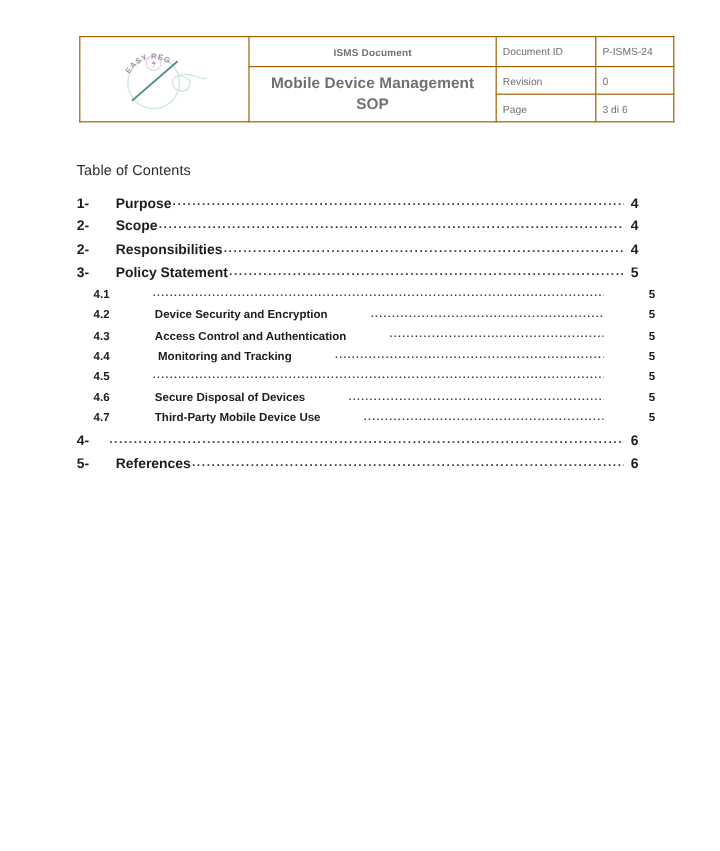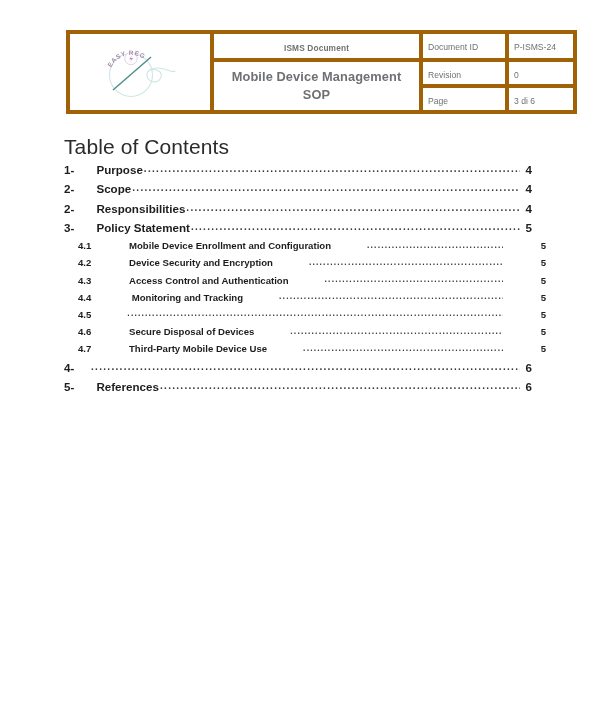--- a/index.html
+++ b/index.html
@@ -27,21 +27,21 @@
   
   .doc-header {
     position: absolute;
     left: 66px;
     top: 30px;
     width: 471px;
     border-collapse: collapse;
     table-layout: fixed;
   }
   .doc-header td {
-    border: 4px solid #a16207;
+    border: 1px solid #a16207;
     padding: 0;
     vertical-align: middle;
   }
 
   .cell-logo {
     width: 140px;
     height: 67px;
     text-align: center;
     padding: 0 !important;
   }
@@ -94,21 +94,21 @@
     align-items: center;
     justify-content: center;
   }
   .logo-svg { display: block; }
 
   
   .toc-heading {
     position: absolute;
     left: 64px;
     top: 135px;
-    font-size: 21px;
+    font-size: 12px;
     color: #2b2b2b;
     letter-spacing: .1px;
   }
 
   .toc {
     position: absolute;
     left: 64px;
     top: 163px;
     width: 468px;
   }
@@ -249,21 +249,20 @@
         <span class="toc-page">4</span>
       </div>
       <div class="toc-row level1">
         <span class="toc-num">3-</span>
         <span class="toc-label">&nbsp;&nbsp;Policy Statement</span>
         <span class="toc-leader"></span>
         <span class="toc-page">5</span>
       </div>
       <div class="toc-row level2">
         <span class="toc-num">4.1</span>
-        <span class="toc-label">&nbsp;Mobile Device Enrollment and Configuration</span>
         <span class="toc-leader"></span>
         <span class="toc-page">5</span>
       </div>
       <div class="toc-row level2">
         <span class="toc-num">4.2</span>
         <span class="toc-label">&nbsp;Device Security and Encryption</span>
         <span class="toc-leader"></span>
         <span class="toc-page">5</span>
       </div>
       <div class="toc-row level2">

